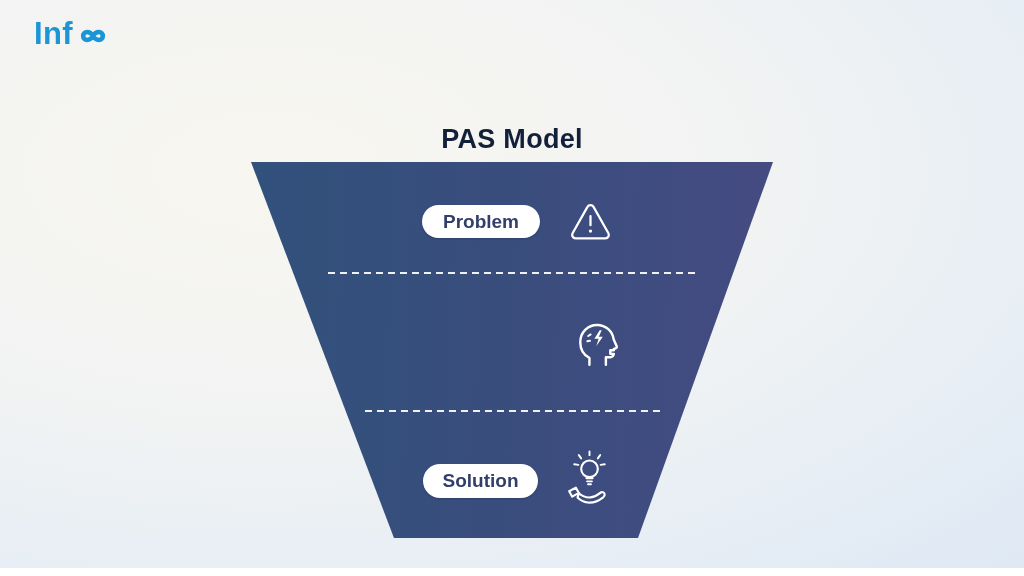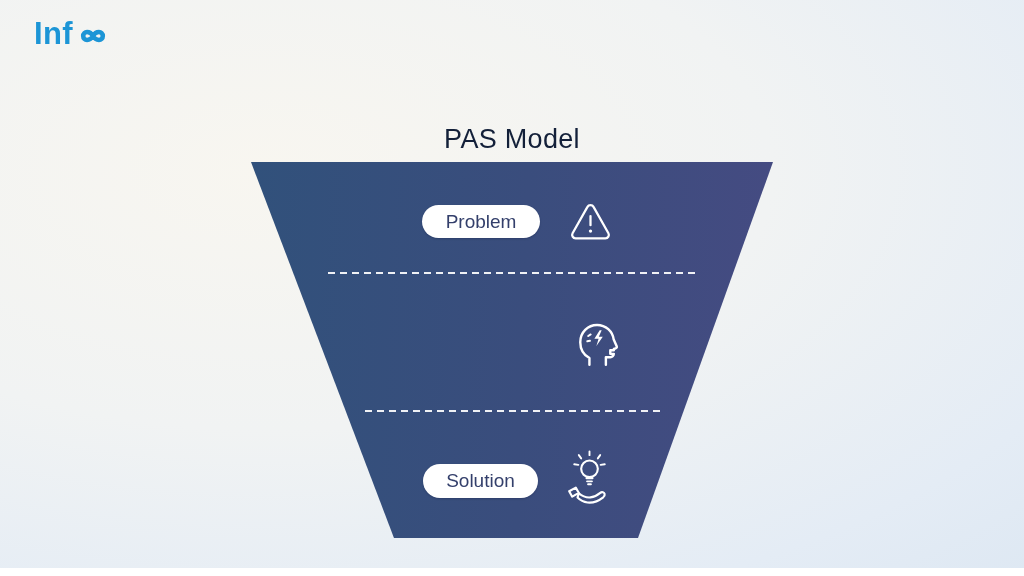--- a/index.html
+++ b/index.html
@@ -15,34 +15,34 @@
   .logo{
     position:absolute;left:34px;top:16px;
     display:flex;align-items:center;
     color:#1c95d6;font-weight:700;font-size:31px;letter-spacing:.3px;
   }
   .logo .inf-svg{margin:4px -1px 0 -1px;display:block;}
   
   .title{
     position:absolute;top:124px;left:0;width:1024px;
     text-align:center;
-    font-size:27px;font-weight:400;color:#132039;letter-spacing:.3px;
+    font-size:27px;font-weight:700;color:#132039;letter-spacing:.3px;
   }
   
   .funnel{
     position:absolute;left:251px;top:162px;width:522px;height:376px;
     background:linear-gradient(92deg,#31517b 0%,#3a4d7d 52%,#454b82 100%);
     -webkit-clip-path:polygon(0 0,100% 0,74.14% 100%,27.39% 100%);
     clip-path:polygon(0 0,100% 0,74.14% 100%,27.39% 100%);
   }
   .pill{
     position:absolute;
     background:#ffffff;border-radius:20px;
     display:flex;align-items:center;justify-content:center;
-    color:#333f6b;font-weight:400;
+    color:#333f6b;font-weight:700;
     box-shadow:0 1px 2px rgba(10,20,50,.25);
   }
   .pill-1{left:171px;top:43px;width:118px;height:33px;font-size:19px;}
   .pill-2{left:172px;top:167px;width:115px;height:35px;font-size:18px;letter-spacing:1.5px;}
   .pill-3{left:172px;top:302px;width:115px;height:34px;font-size:19px;text-align:right;}
   .stage-icon{position:absolute;}
   .icon-1{left:316px;top:35px;width:47px;height:47px;}
   .icon-2{left:318px;top:153px;width:53px;height:53px;}
   .icon-3{left:311px;top:285px;width:55px;height:63px;}
   .dash{

